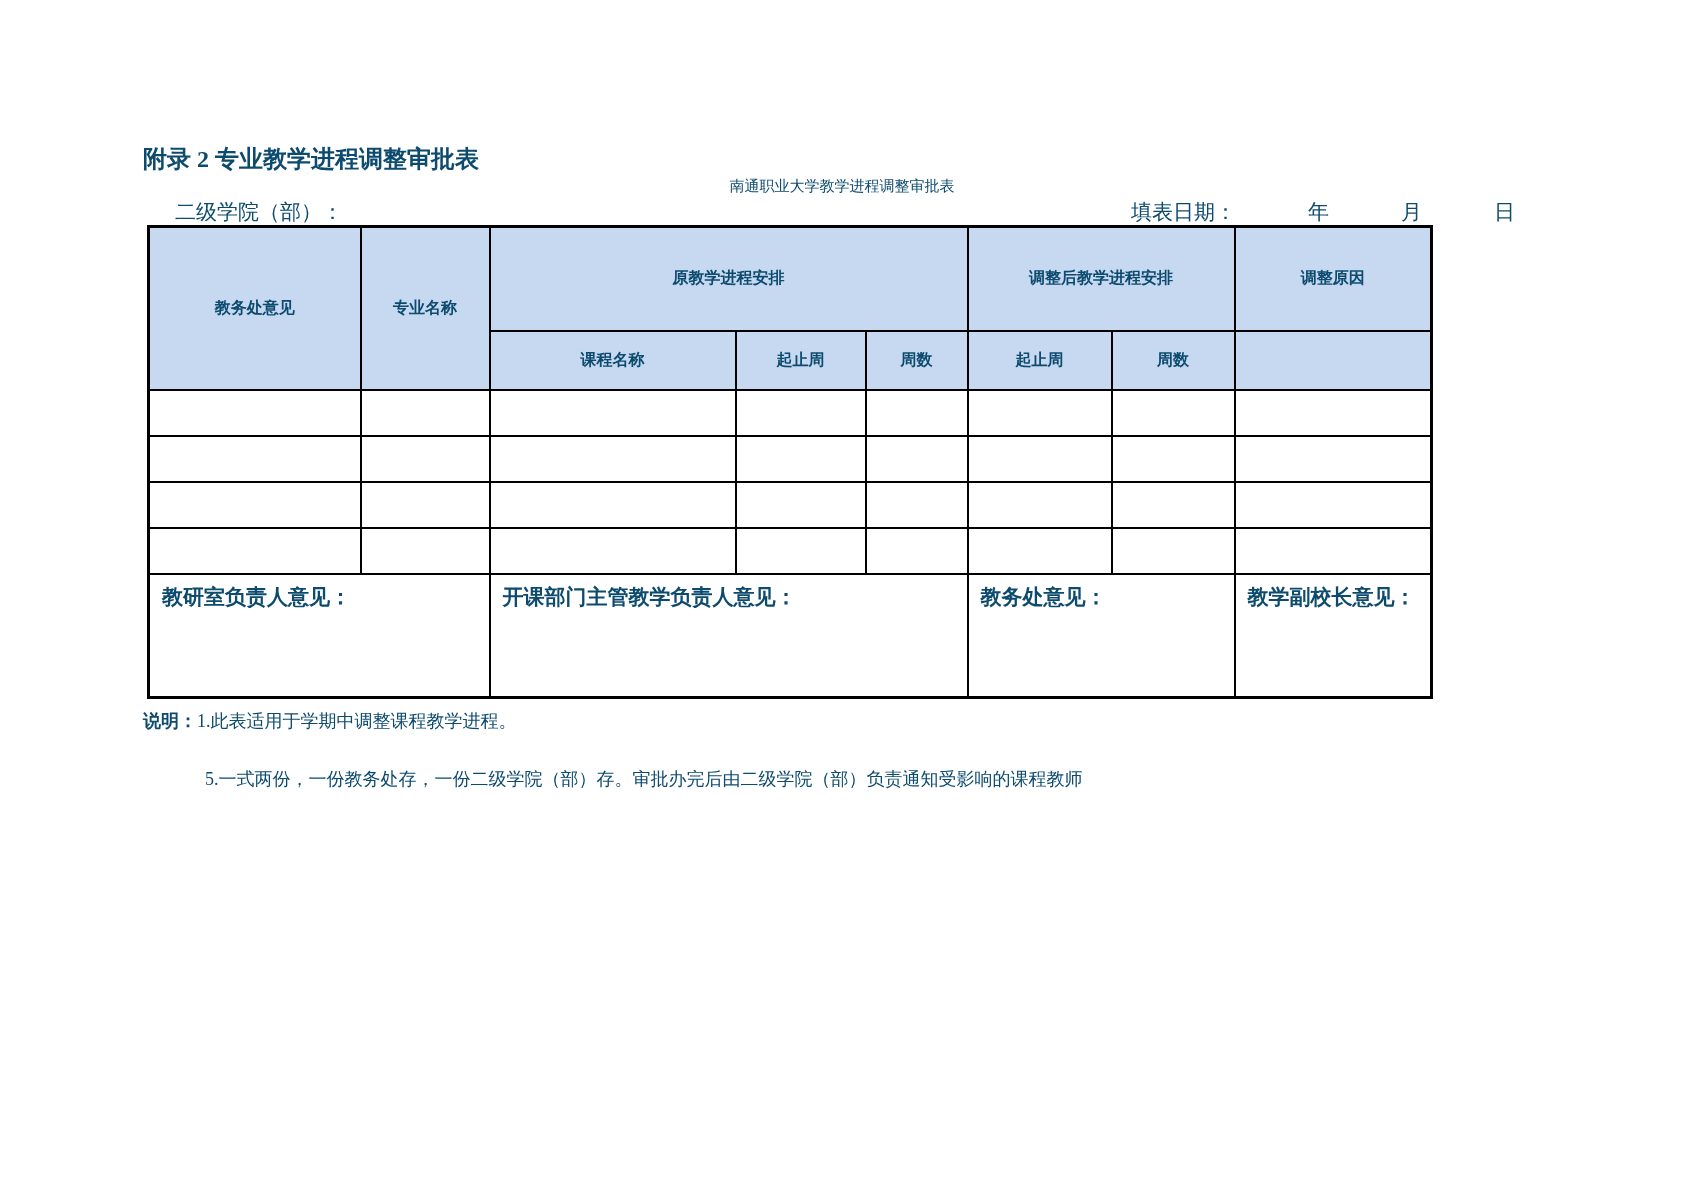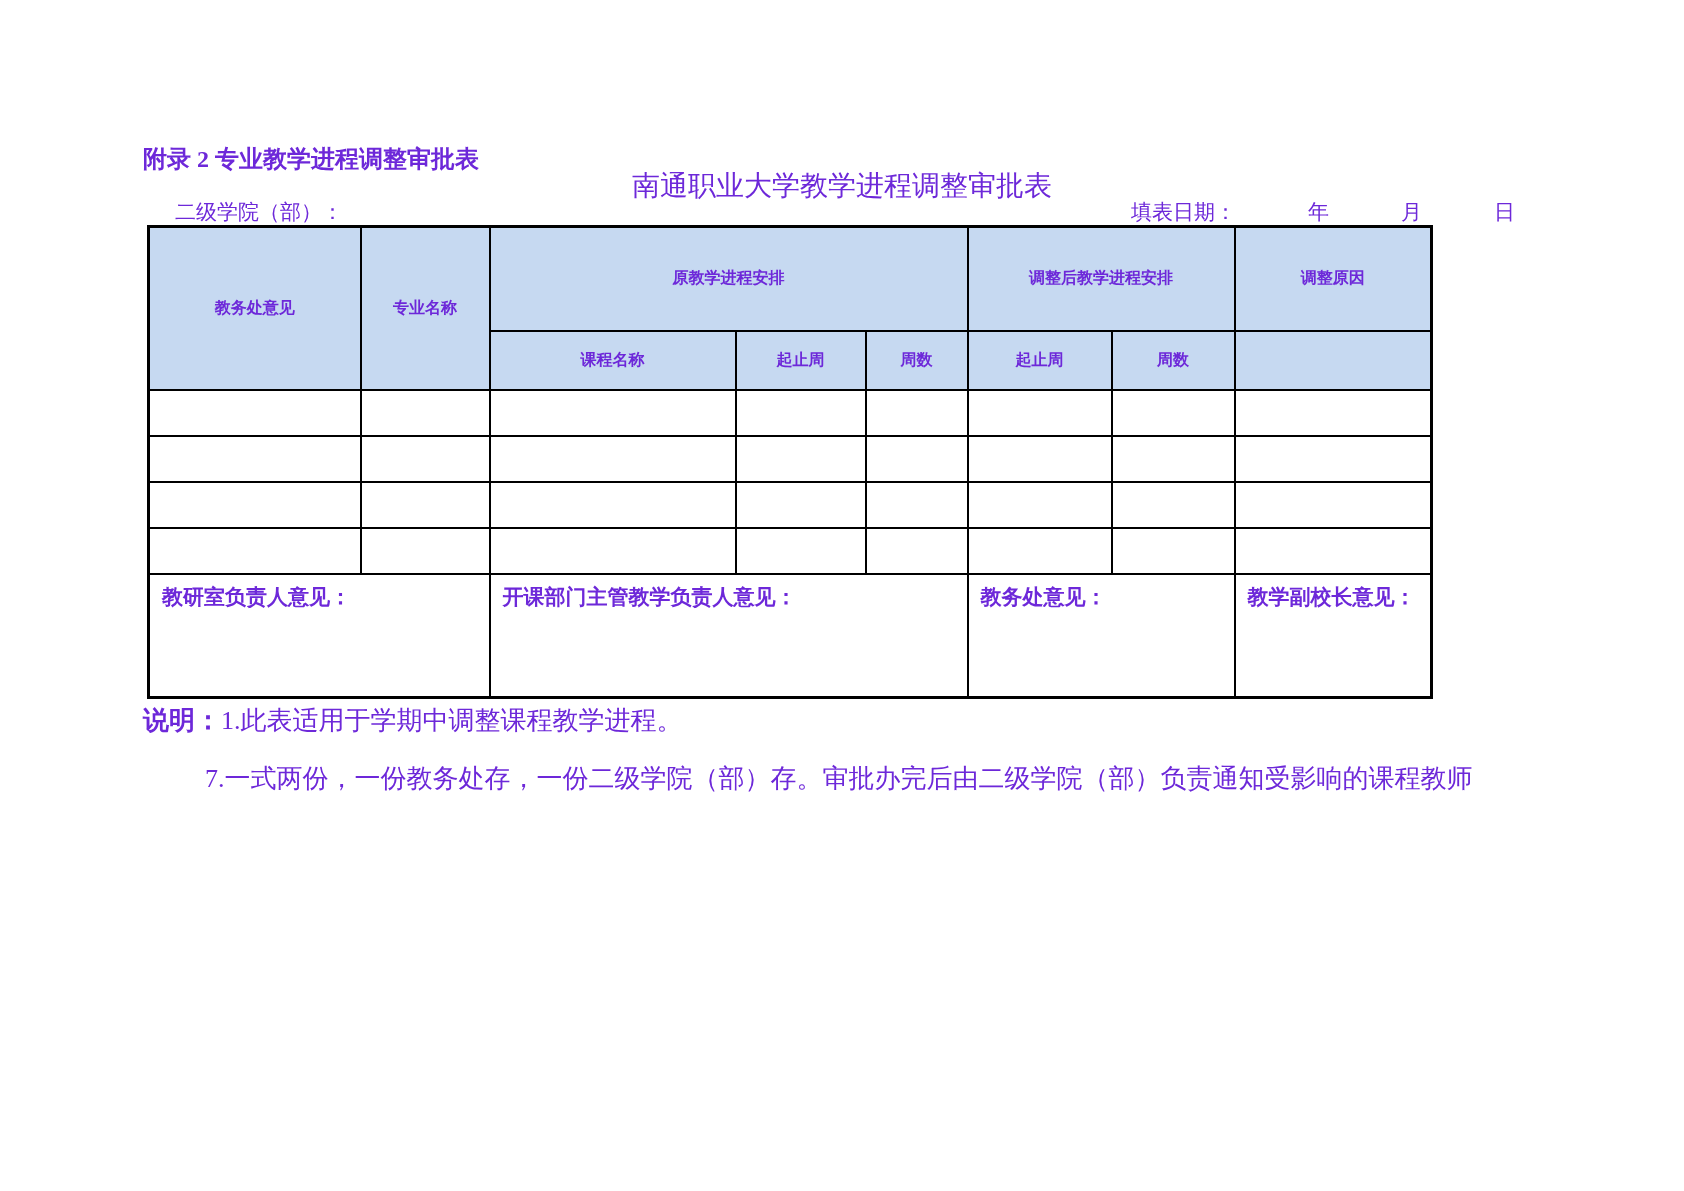--- a/index.html
+++ b/index.html
@@ -3,37 +3,37 @@
 <meta charset="utf-8">
 <style>
   * { margin: 0; padding: 0; box-sizing: border-box; }
   html, body { background: #ffffff; }
   .page {
     position: relative;
     width: 1684px;
     height: 1191px;
     background: #ffffff;
     font-family: "Liberation Serif", "DejaVu Serif", serif;
-    color: #6d28d9;
+    color: #0c4a6e;
     overflow: hidden;
   }
   .content {
     padding: 145px 0 0 143px;
     width: 1541px; 
   }
   .appendix-title {
     font-size: 24px;
     font-weight: bold;
     line-height: 28px;
     white-space: pre;
   }
   .center-line {
     width: 1398px;
     text-align: center;
-    font-size: 28px;
+    font-size: 15px;
     line-height: 26px;
     white-space: pre;
   }
   .info-row {
     width: 1398px;
     display: flex;
     justify-content: space-between;
     align-items: flex-end;
     font-size: 21px;
     line-height: 26px;
@@ -66,21 +66,21 @@
   td.opinion {
     vertical-align: top;
     text-align: left;
     font-weight: bold;
     font-size: 21px;
     padding: 8px 0 8px 12px;
     white-space: nowrap;
   }
   .notes {
     margin-left: 0;
-    font-size: 26px;
+    font-size: 18px;
     line-height: 28px;
   }
   .note-1 { margin-top: 8px; }
   .note-1 .note-label { font-weight: bold; }
   .note-2 { margin-top: 30px; margin-left: 62px; }
 </style>
 </head>
 <body>
 
 <div class="page">
@@ -174,16 +174,16 @@
         <td class="opinion" colspan="3">开课部门主管教学负责人意见：</td>
         <td class="opinion" colspan="2">教务处意见：</td>
         <td class="opinion">教学副校长意见：</td>
       </tr>
     </tbody>
       </table>
 
     <div class="notes note-1">
       <span class="note-label">说明：</span><span>1.此表适用于学期中调整课程教学进程。</span>
     </div>
-    <div class="notes note-2">7.一式两份，一份教务处存，一份二级学院（部）存。审批办完后由二级学院（部）负责通知受影响的课程教师</div>
+    <div class="notes note-2">5.一式两份，一份教务处存，一份二级学院（部）存。审批办完后由二级学院（部）负责通知受影响的课程教师</div>
 
   </div>
 </div>
 
 </body></html>

